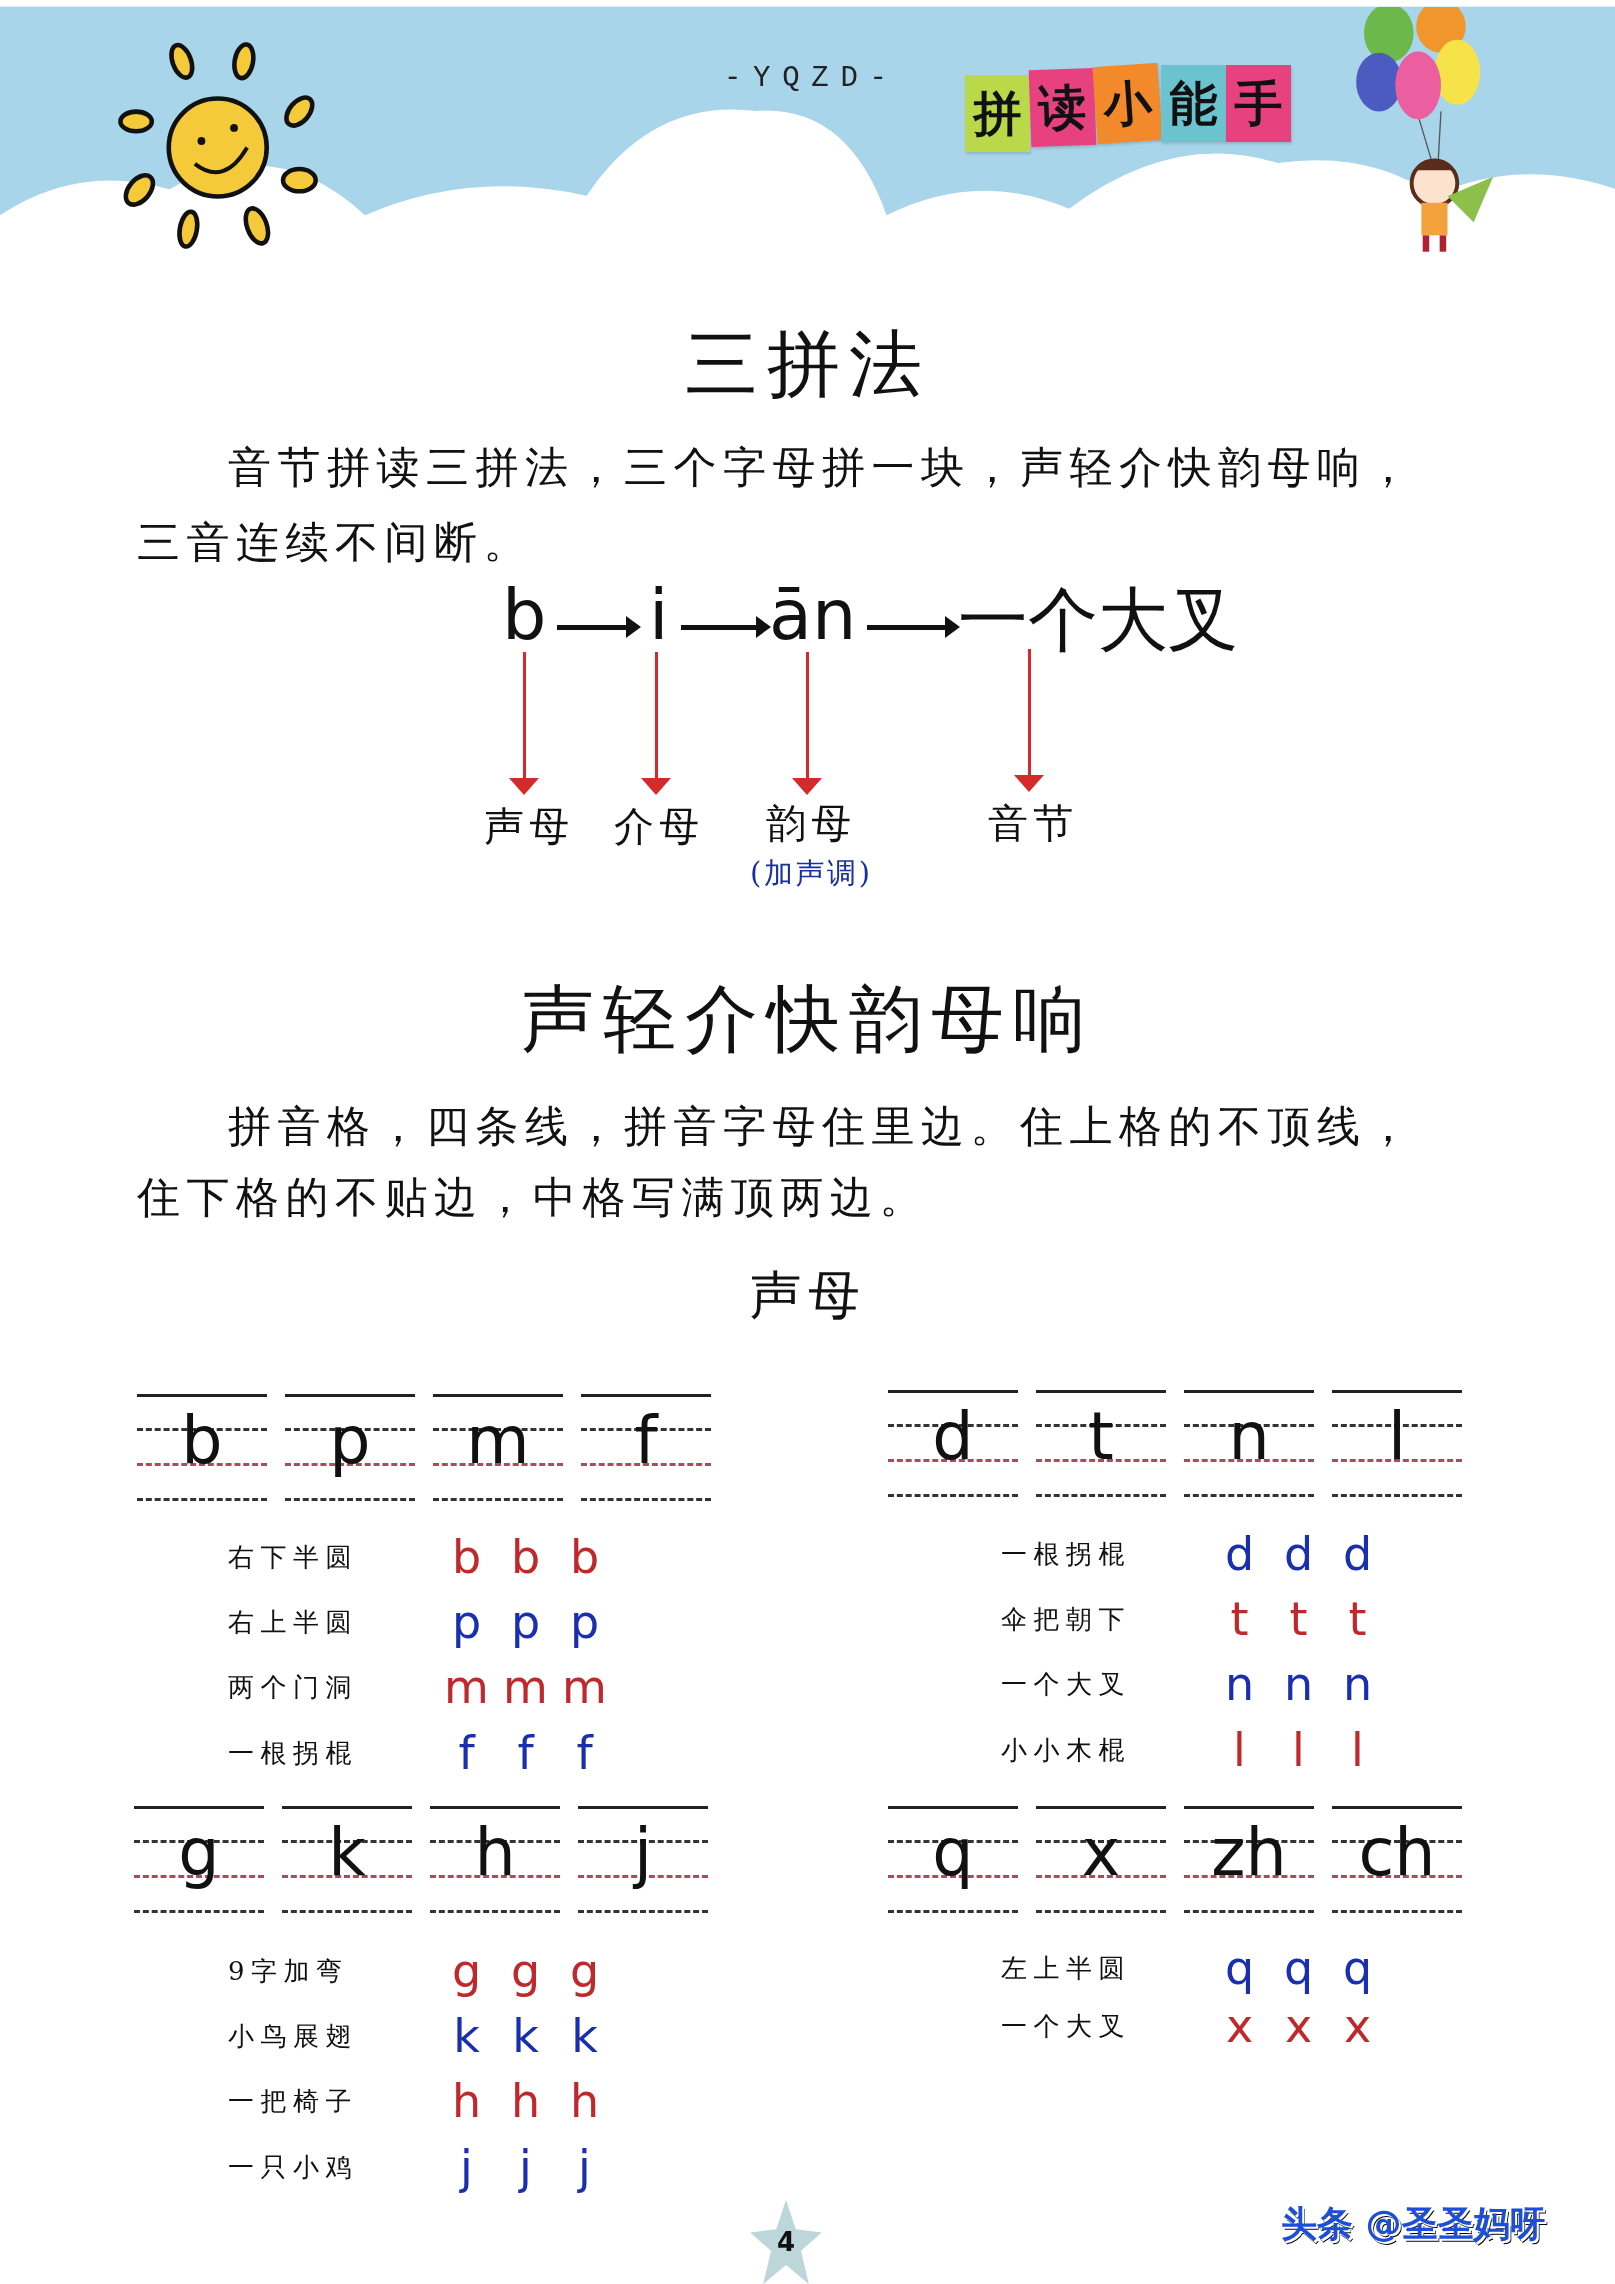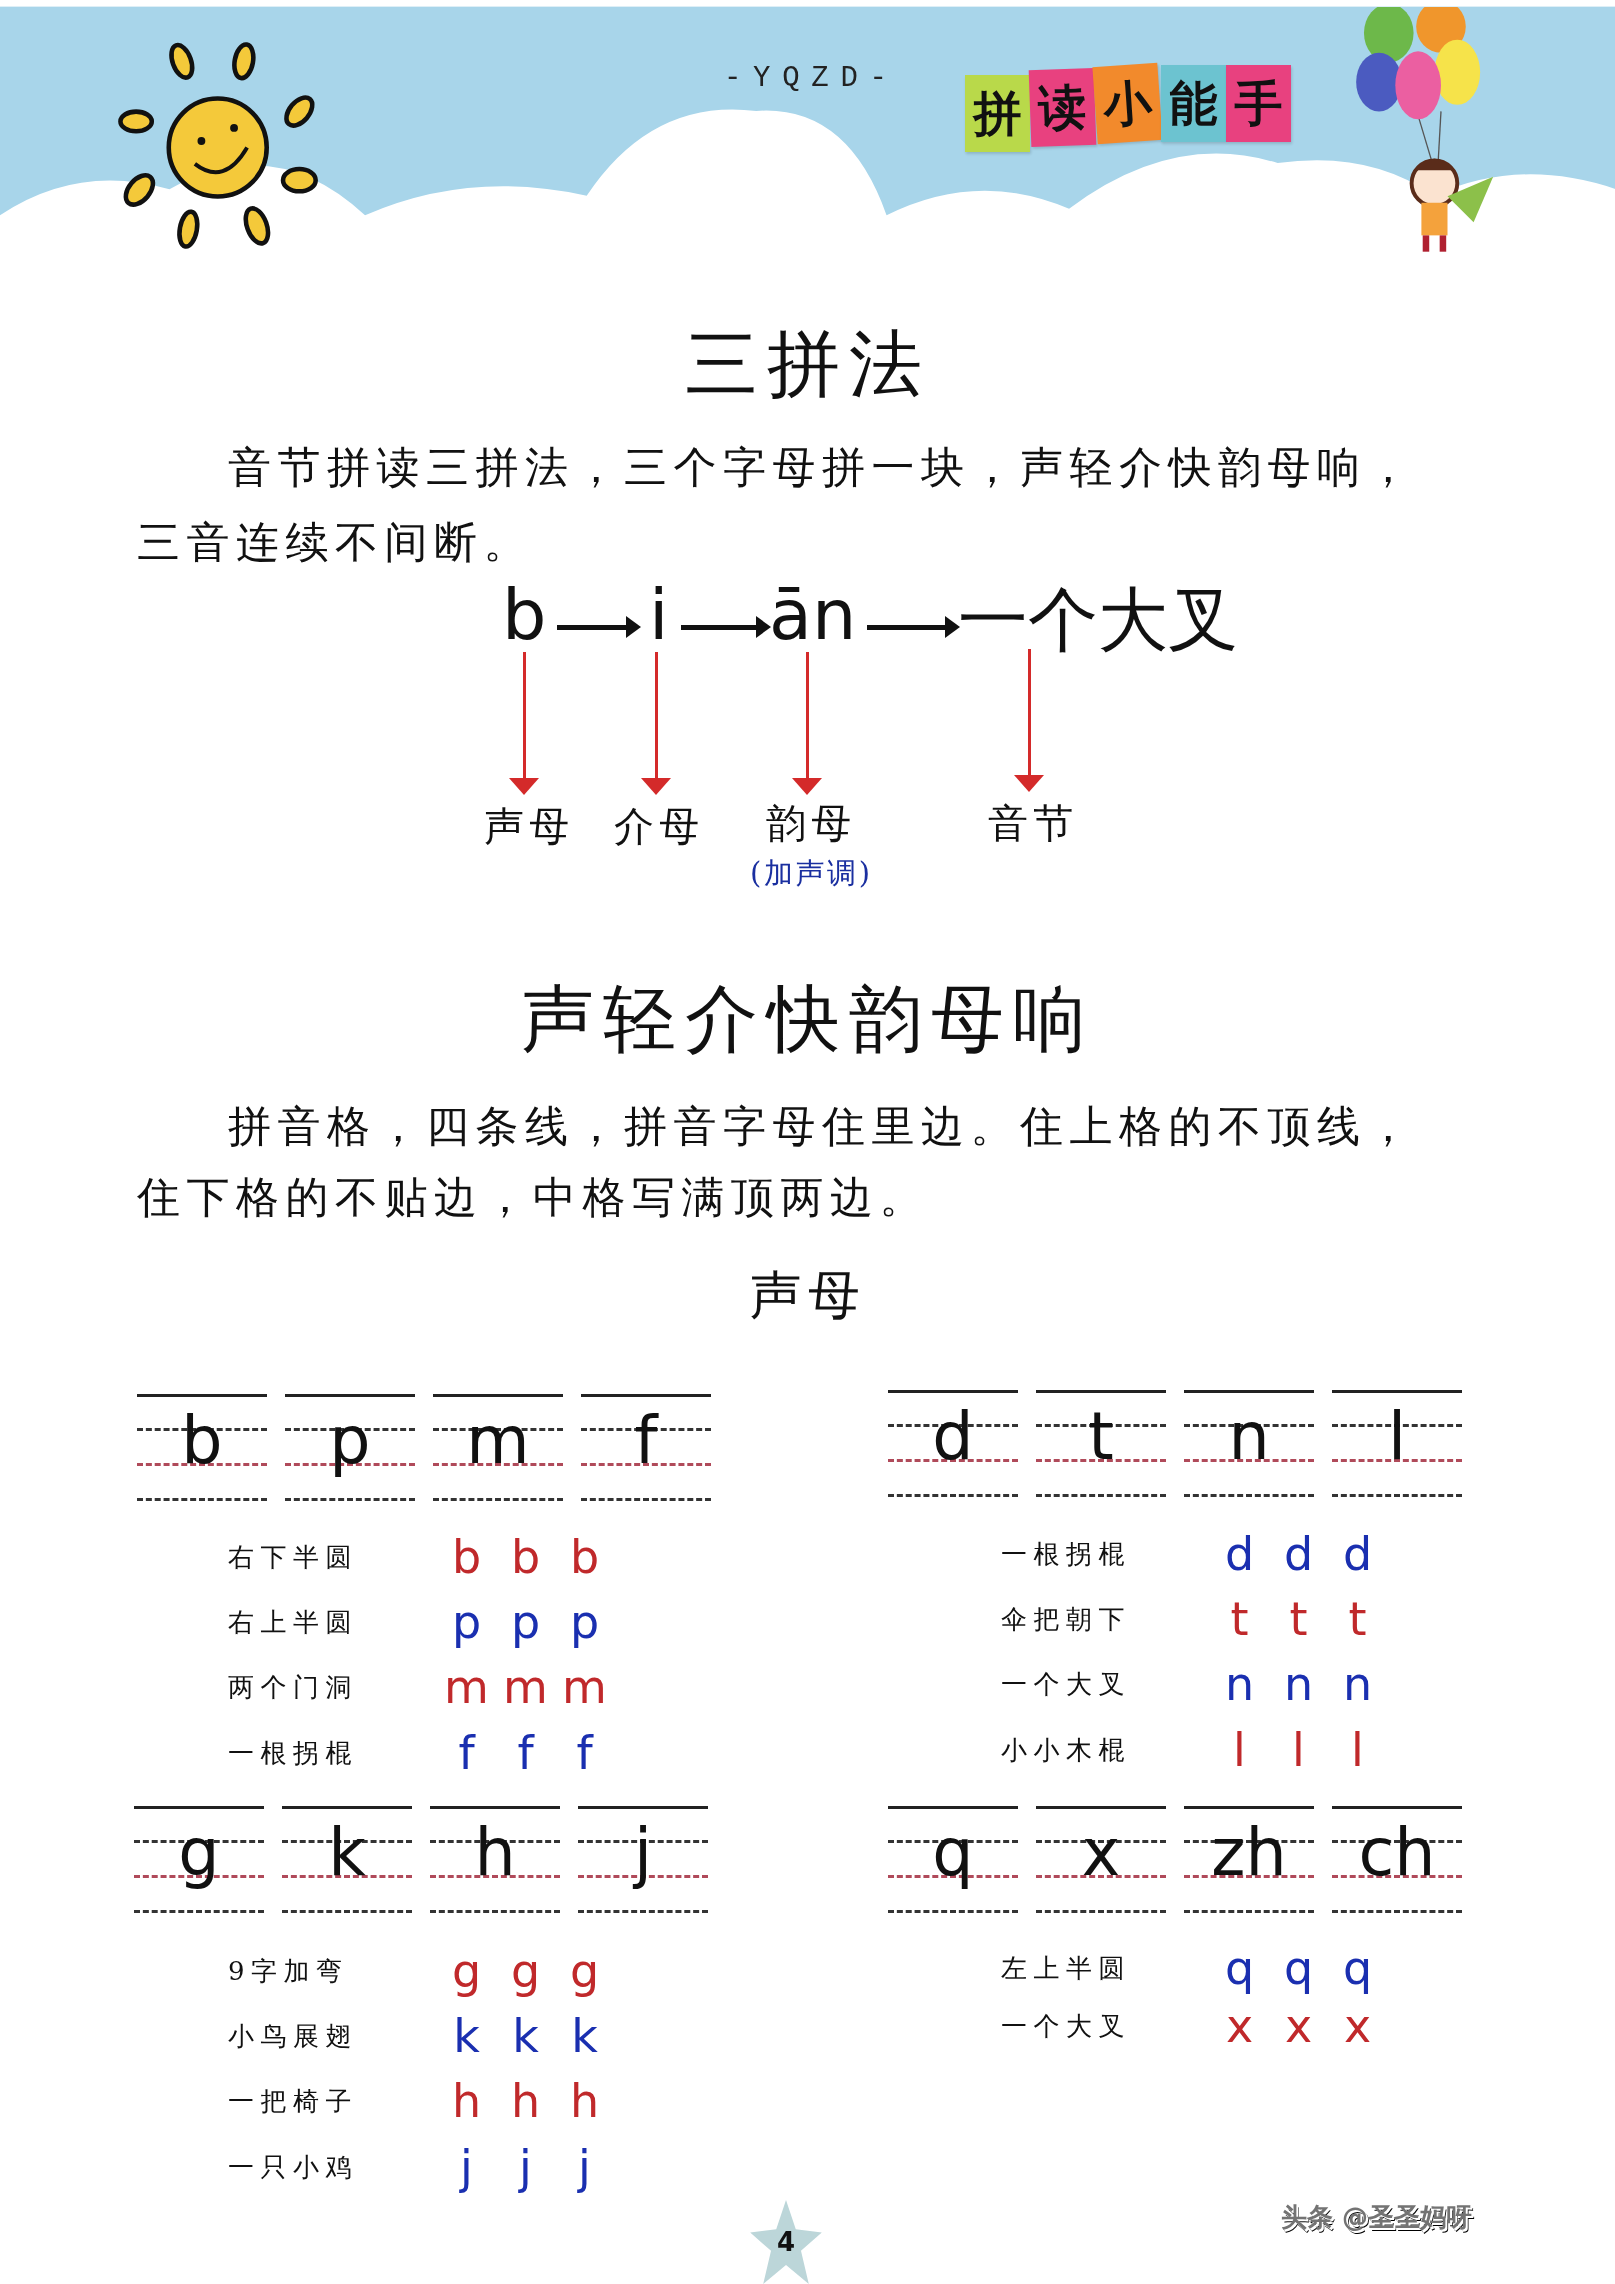--- a/index.html
+++ b/index.html
@@ -28,21 +28,21 @@
   .cell .l2, .cell .l3, .cell .l4 { position:absolute; left:0; right:0; height:0; border-top:3.3px dashed #333; }
   .cell .l2 { top:34px; }
   .cell .l3 { top:69px; border-top-color:#b04a5a; }
   .cell .l4 { top:104px; }
   .cell .gl { position:absolute; left:0; right:0; top:3.9px; text-align:center; font-family:"DejaVu Sans","Liberation Sans",sans-serif;
               font-size:65px; line-height:85px; color:#111; }
   
   .rhyme { position:absolute; height:64px; display:flex; align-items:center; }
   .rhyme .rt { font-size:26px; letter-spacing:6.5px; width:209px; }
   .rhyme .rl { font-family:"DejaVu Sans","Liberation Sans",sans-serif; font-size:46px; width:59px; text-align:center; }
-  .footer-wm { font-family:"DejaVu Sans",sans-serif; font-size:26px; color:#737373; text-shadow:2px 2px 0 #fff, 2.6px 2.6px 0 #000; font-weight:bold; }
+  .footer-wm { font-family:"DejaVu Sans",sans-serif; font-size:36px; color:#1d4ed8; text-shadow:2px 2px 0 #fff, 2.6px 2.6px 0 #000; font-weight:bold; }
 </style>
 </head>
 <body>
 
 <div id="header" class="abs">
   <svg class="abs" style="left:0;top:0" width="1616" height="274" viewBox="0 0 2479 420">
     <rect x="0" y="10" width="2479" height="410" fill="#a8d5ea"></rect>
     <path d="M0 330 Q120 250 260 290 Q420 200 560 330 Q720 260 900 300 Q1000 150 1160 170 Q1300 160 1360 330 Q1500 260 1640 320 Q1800 200 1960 250 Q2100 230 2200 300 Q2330 240 2479 290 L2479 420 L0 420 Z" fill="#ffffff"></path>
   </svg>
 

